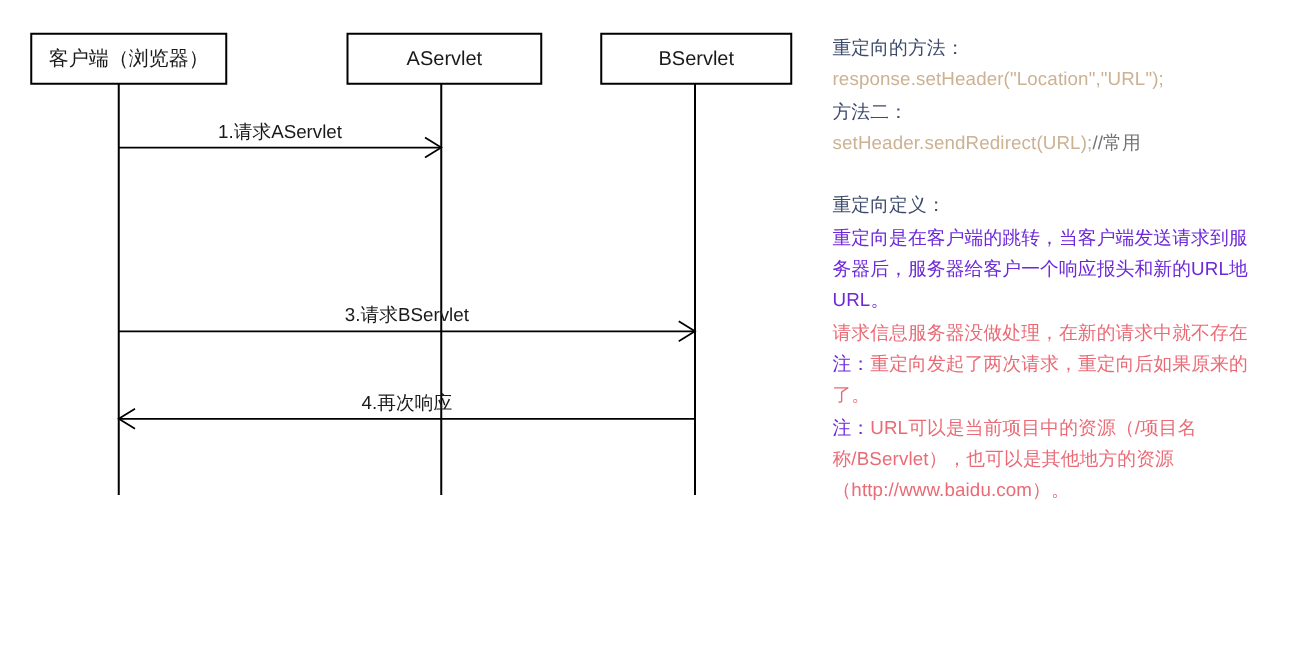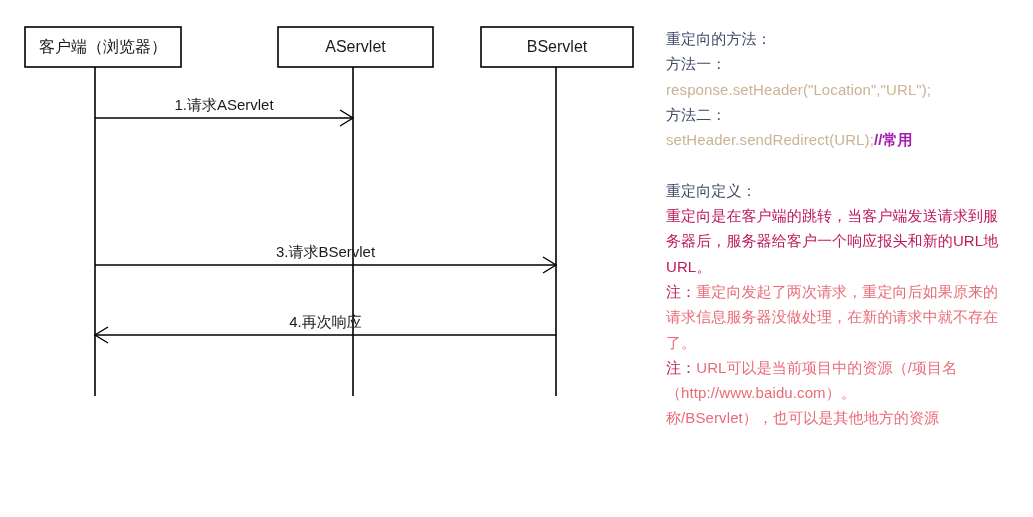--- a/index.html
+++ b/index.html
@@ -73,22 +73,22 @@
     font-size: 15px;
     line-height: 25.3px;
     white-space: pre;
     letter-spacing: 0.1px;
   }
   .note-line.blank {
     height: 25.3px;
   }
   .c-heading { color: #3d4a6b; }
   .c-code    { color: #ccb292; }
-  .c-comment { color: #a21caf; font-weight: bold; }
-  .c-body    { color: #be185d; }
+  .c-comment { color: #737373; }
+  .c-body    { color: #6d28d9; }
   .c-note    { color: #ea6b76; }
   .note-line .c-heading,
   .note-line .c-code,
   .note-line .c-comment,
   .note-line .c-body,
   .note-line .c-note { white-space: pre; }
 </style>
 </head>
 <body>
 
@@ -128,28 +128,27 @@
         <g class="lifeline-box">
           <rect x="481" y="27" width="152" height="40"></rect>
           <text x="557" y="48">BServlet</text>
         </g>
       </g>
   </svg>
 </div>
 
 <div id="notes-panel">
     <div class="note-line"><span class="c-heading">重定向的方法：</span></div>
-    <div class="note-line"><span class="c-heading">方法一：</span></div>
     <div class="note-line"><span class="c-code">response.setHeader("Location","URL");</span></div>
     <div class="note-line"><span class="c-heading">方法二：</span></div>
     <div class="note-line"><span class="c-code">setHeader.sendRedirect(URL);</span><span class="c-comment">//常用</span></div>
     <div class="note-line blank"></div>
     <div class="note-line"><span class="c-heading">重定向定义：</span></div>
     <div class="note-line"><span class="c-body">重定向是在客户端的跳转，当客户端发送请求到服</span></div>
     <div class="note-line"><span class="c-body">务器后，服务器给客户一个响应报头和新的URL地</span></div>
     <div class="note-line"><span class="c-body">URL。</span></div>
+    <div class="note-line"><span class="c-note">请求信息服务器没做处理，在新的请求中就不存在</span></div>
     <div class="note-line"><span class="c-body">注：</span><span class="c-note">重定向发起了两次请求，重定向后如果原来的</span></div>
-    <div class="note-line"><span class="c-note">请求信息服务器没做处理，在新的请求中就不存在</span></div>
     <div class="note-line"><span class="c-note">了。</span></div>
     <div class="note-line"><span class="c-body">注：</span><span class="c-note">URL可以是当前项目中的资源（/项目名</span></div>
+    <div class="note-line"><span class="c-note">称/BServlet），也可以是其他地方的资源</span></div>
     <div class="note-line"><span class="c-note">（http://www.baidu.com）。</span></div>
-    <div class="note-line"><span class="c-note">称/BServlet），也可以是其他地方的资源</span></div>
   </div>
 
 </body></html>

